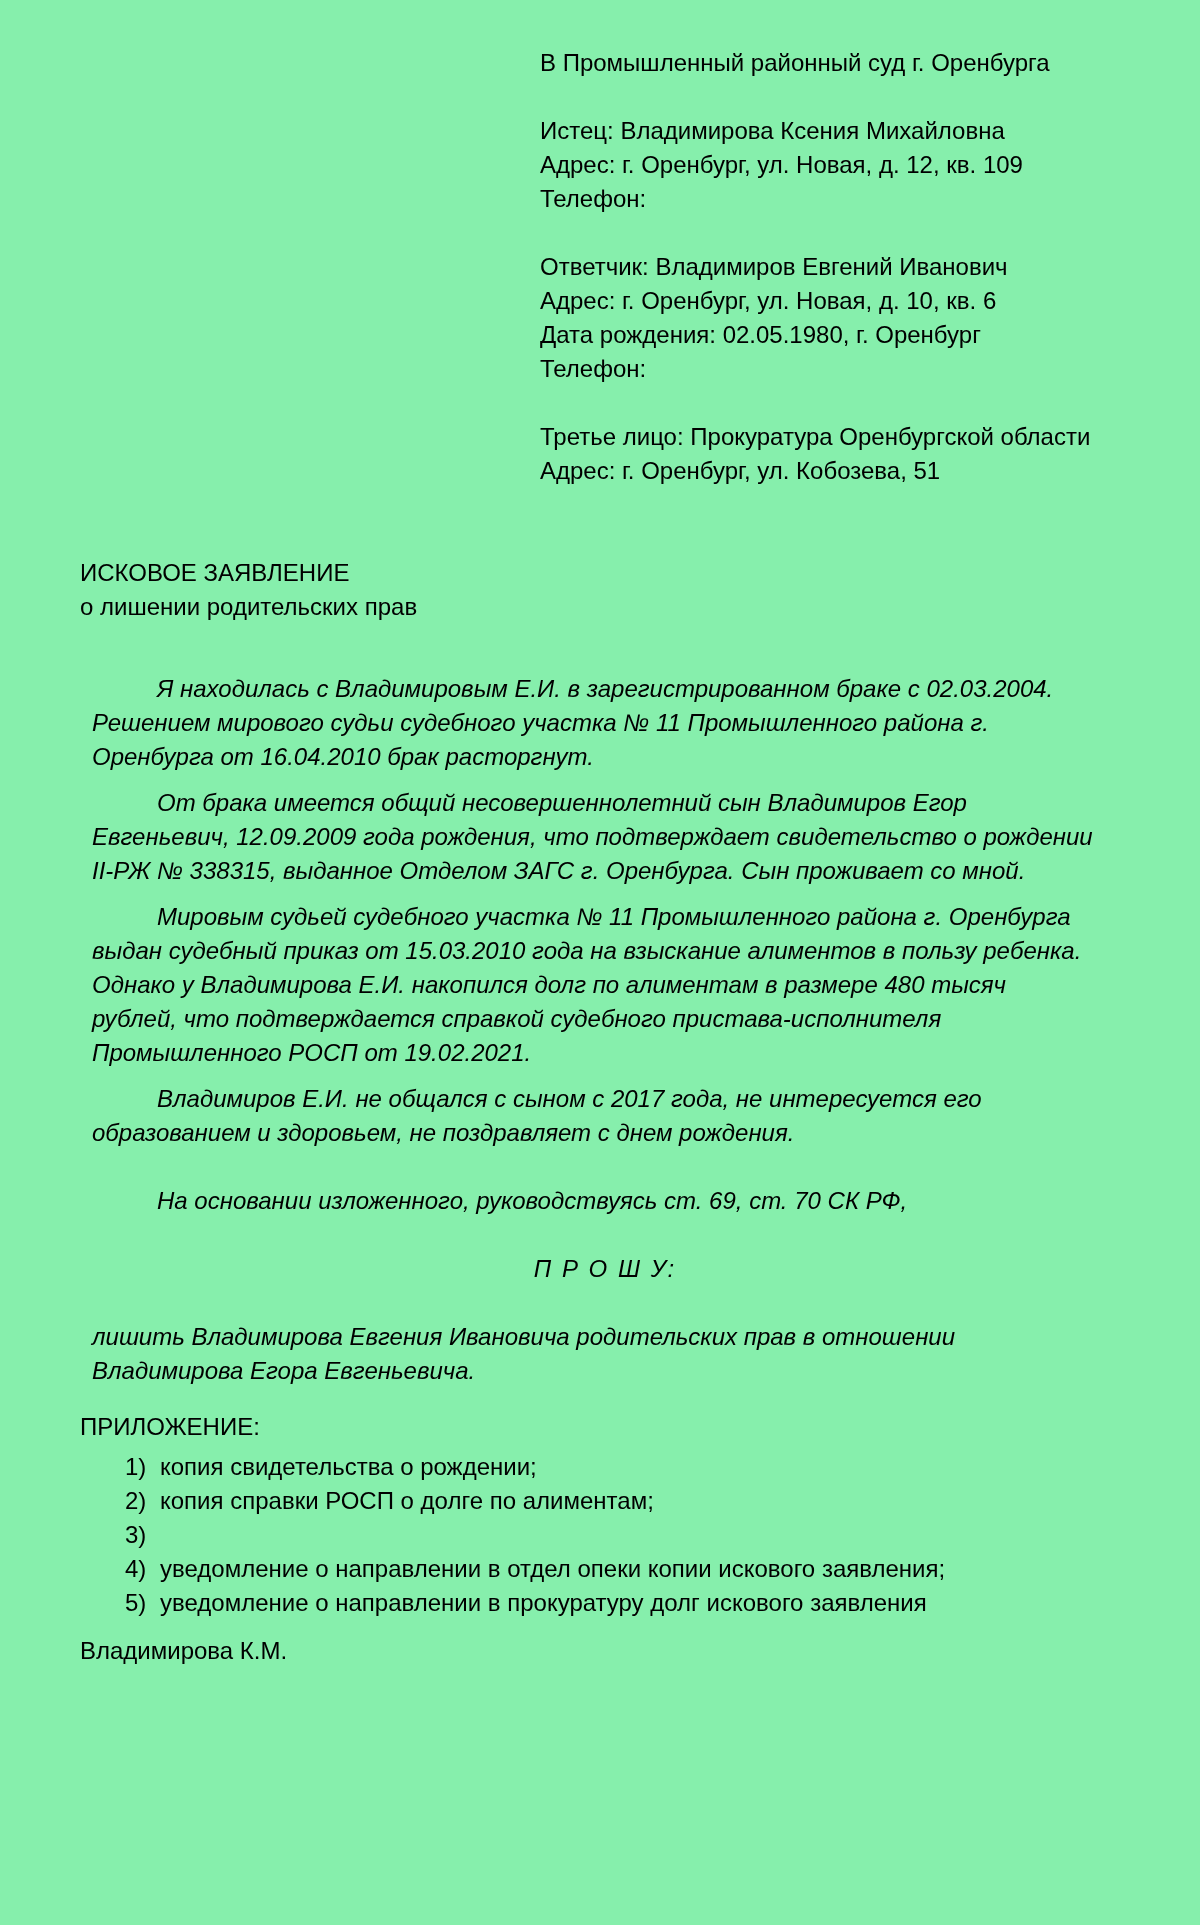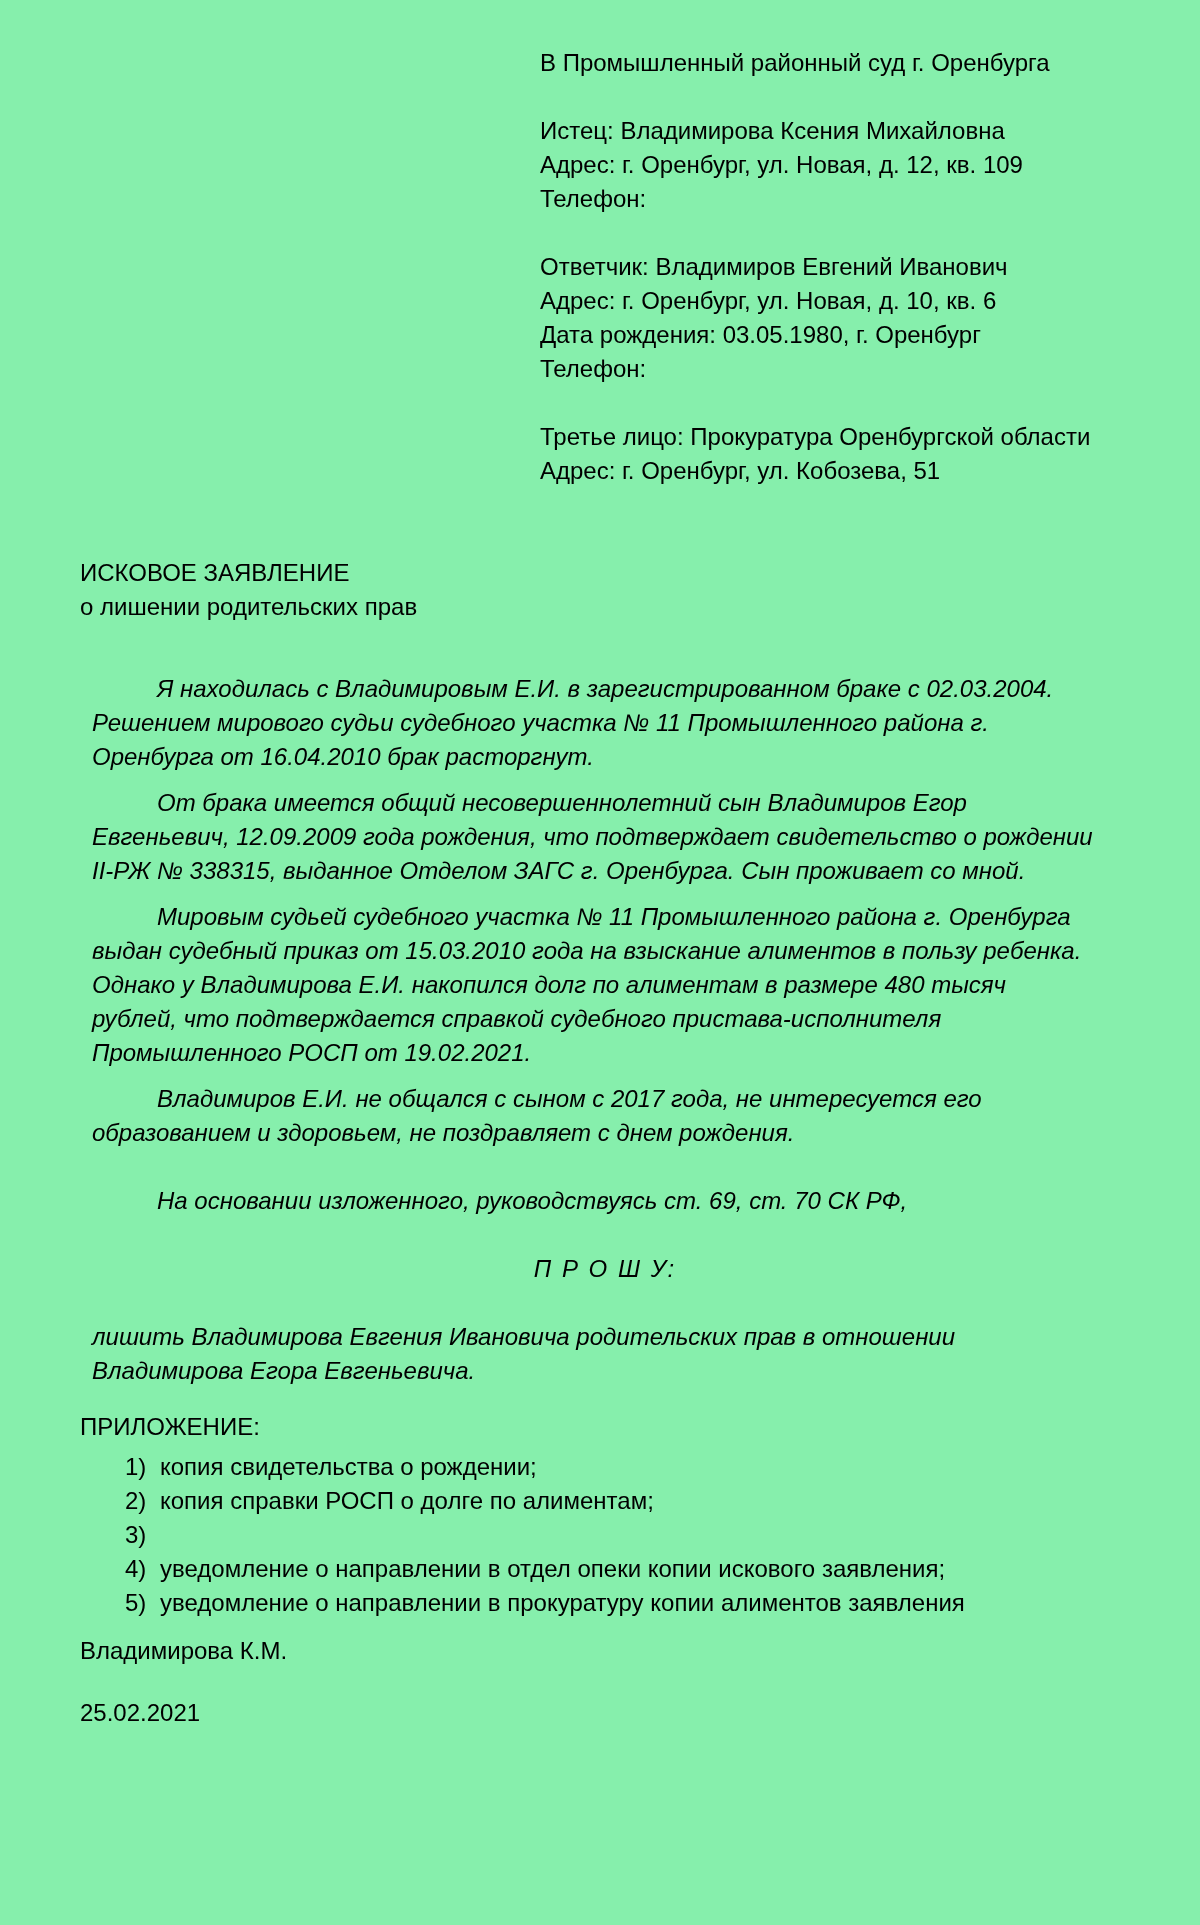--- a/index.html
+++ b/index.html
@@ -40,21 +40,21 @@
 
 <div class="page">
 
   <div class="header-block">
     <div class="hgroup multiline">В Промышленный районный суд г. Оренбурга</div>
     <div class="hgroup multiline">Истец: Владимирова Ксения Михайловна
 Адрес: г. Оренбург, ул. Новая, д. 12, кв. 109
 Телефон:</div>
     <div class="hgroup multiline">Ответчик: Владимиров Евгений Иванович
 Адрес: г. Оренбург, ул. Новая, д. 10, кв. 6
-Дата рождения: 03.05.1980, г. Оренбург
+Дата рождения: 02.05.1980, г. Оренбург
 Телефон:</div>
     <div class="hgroup multiline">Третье лицо: Прокуратура Оренбургской области
 Адрес: г. Оренбург, ул. Кобозева, 51</div>
   </div>
 
   <div class="title-block">
     <div>ИСКОВОЕ ЗАЯВЛЕНИЕ</div>
     <div>о лишении родительских прав</div>
   </div>
 
@@ -91,21 +91,20 @@
       </div>
         <div class="att-item">
         <span class="att-num">3)</span>
       </div>
         <div class="att-item">
         <span class="att-num">4)</span>
         <span class="att-text">уведомление о направлении в отдел опеки копии искового заявления;</span>
       </div>
         <div class="att-item">
         <span class="att-num">5)</span>
-        <span class="att-text">уведомление о направлении в прокуратуру копии алиментов заявления</span>
+        <span class="att-text">уведомление о направлении в прокуратуру долг искового заявления</span>
       </div>
       </div>
   </div>
 
   <div class="signature">Владимирова К.М.</div>
-  <div class="doc-date">25.02.2021</div>
 
 </div>
 
 </body></html>

